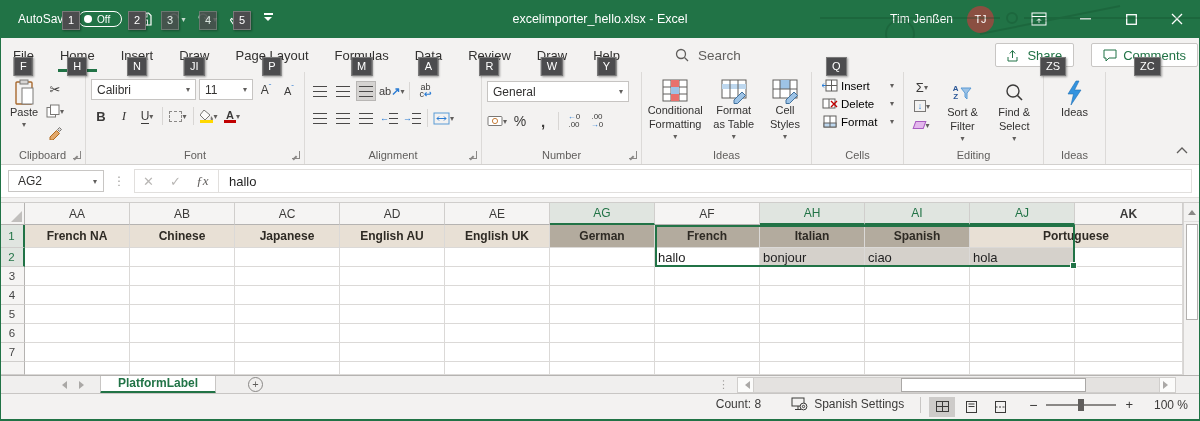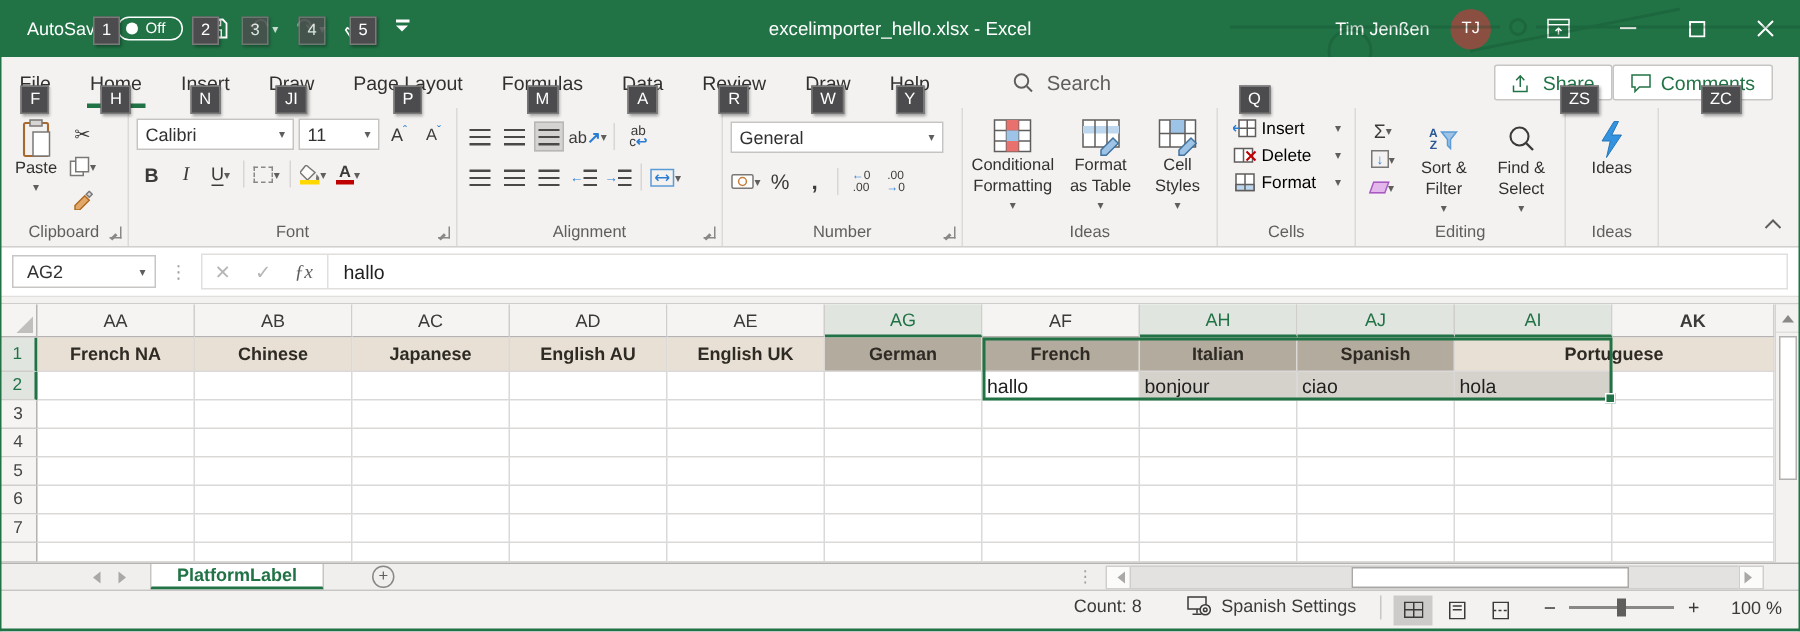--- a/index.html
+++ b/index.html
@@ -24,21 +24,21 @@
   .userarea{margin-left:auto;display:flex;align-items:center;gap:0;}
   .uname{margin-right:14px;}
   .avatar{width:27px;height:27px;border-radius:50%;background:#8a4f41;display:flex;align-items:center;justify-content:center;font-size:11px;margin-right:22px;}
   .winbtn{width:46px;height:38px;display:flex;align-items:center;justify-content:center;}
   
   .tabrow{position:absolute;top:38px;left:0;right:0;height:34px;background:var(--ribbon);display:flex;align-items:stretch;z-index:20;}
   .tab{padding:16px 13px;display:flex;align-items:center;font-size:13px;color:#323130;position:relative;}
   .tab.active::after{content:"";position:absolute;left:11px;right:11px;bottom:0;height:3px;background:var(--green);}
   .tab .kt{left:50%;top:19px;transform:translateX(-50%);}
   .search{display:flex;align-items:center;gap:9px;color:#605e5c;margin-left:42px;font-size:13.5px;}
-  .topbtns{margin-left:auto;display:flex;margin-right:18px;align-items:center;}
+  .topbtns{margin-left:auto;display:flex;gap:17px;margin-right:2px;align-items:center;}
   .topbtn{height:24px;border:1px solid var(--bd);background:#fff;border-radius:2px;color:var(--green);display:flex;align-items:center;gap:6px;padding:0 11px;font-size:13px;}
   
   .ribbon{position:absolute;top:72px;left:0;right:0;height:93px;background:var(--ribbon);border-bottom:1px solid #d2d0ce;display:flex;z-index:10;}
   .rgroup{position:relative;border-right:1px solid #dcdad8;height:100%;padding:5px 3px 18px;flex:none;}
   .glabel{position:absolute;bottom:3px;left:0;right:0;text-align:center;font-size:11px;color:#605e5c;}
   .launch{position:absolute;right:4px;bottom:5px;width:8px;height:8px;border-right:1.5px solid #8a8886;border-bottom:1.5px solid #8a8886;}
   .launch::before{content:"";position:absolute;right:2px;bottom:2px;width:5px;height:1.5px;background:#8a8886;transform:rotate(-45deg);transform-origin:right bottom;}
   .bigbtn{display:flex;flex-direction:column;align-items:center;font-size:11px;color:#323130;line-height:1.25;text-align:center;}
   .bigbtn .caret{font-size:8px;color:#605e5c;}
   .row{display:flex;align-items:center;gap:3px;margin:2px 2px 4px;}
@@ -585,22 +585,22 @@
         <div class="grow" style="height: 22px;">
           <div class="corner"></div>
           <div class="ch">AA</div>
           <div class="ch">AB</div>
           <div class="ch">AC</div>
           <div class="ch">AD</div>
           <div class="ch">AE</div>
           <div class="ch sel">AG</div>
           <div class="ch">AF</div>
           <div class="ch sel">AH</div>
+          <div class="ch sel">AI</div>
           <div class="ch sel">AJ</div>
-          <div class="ch sel">AI</div>
           <div class="ch">AK</div>
         </div>
         <div class="grow" style="height: 23px;">
           <div class="rh sel">1</div>
           <div class="c tan">French NA</div>
           <div class="c tan">Chinese</div>
           <div class="c tan">Japanese</div>
           <div class="c tan">English AU</div>
           <div class="c tan">English UK</div>
           <div class="c tan tansel">German</div>

